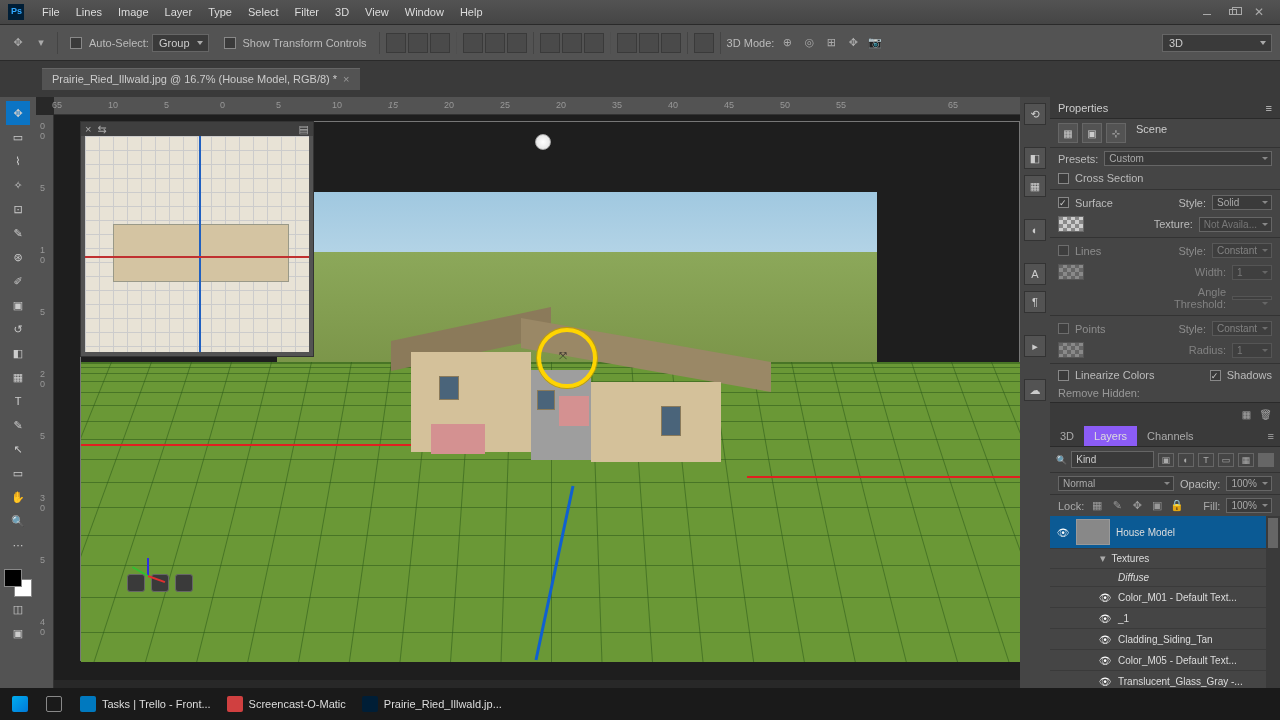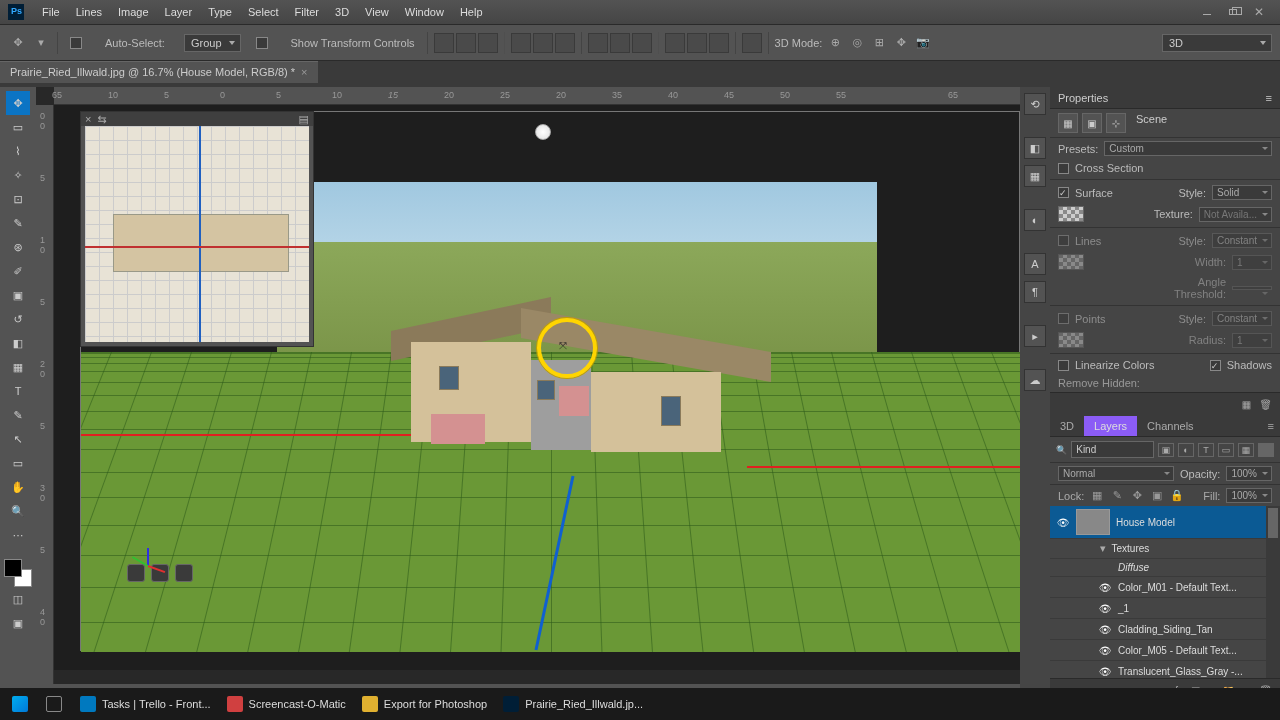--- a/index.html
+++ b/index.html
@@ -10,28 +10,28 @@
 .menu-item{padding:3px 8px;cursor:pointer;color:#ddd}
 .titlebar-spacer{flex:1}
 .win-btn{width:26px;height:18px;display:flex;align-items:center;justify-content:center;color:#aaa;cursor:pointer}
 .minimize-ico{width:8px;height:1px;background:#aaa;margin-top:4px}
 .maximize-ico{width:8px;height:6px;border:1px solid #aaa;position:relative}
 .maximize-ico::after{content:"";position:absolute;width:8px;height:6px;border:1px solid #aaa;top:-3px;left:2px}
 .close-ico{font-size:12px}
 .options-bar{height:36px;background:#535353;display:flex;align-items:center;padding:0 8px;border-bottom:1px solid #2a2a2a;gap:3px}
 .opt-icon{width:20px;height:20px;display:flex;align-items:center;justify-content:center;color:#aaa;cursor:pointer}
 .opt-checkbox{width:12px;height:12px;border:1px solid #888;background:#3a3a3a;margin-right:4px}
-.opt-group{display:flex;align-items:center;gap:19px;padding:0 6px}
+.opt-group{display:flex;align-items:center;gap:3px;padding:0 6px}
 .opt-label{color:#bbb}
 .opt-dropdown{background:#3a3a3a;border:1px solid #666;padding:2px 18px 2px 6px;color:#ccc;position:relative;min-width:50px}
 .opt-dropdown::after{content:"";position:absolute;right:5px;top:6px;border-left:3px solid transparent;border-right:3px solid transparent;border-top:4px solid #aaa}
 .sep{width:1px;height:22px;background:#444;margin:0 3px}
 .align-grp{display:flex;gap:2px}
 .align-btn{width:20px;height:20px;background:#4a4a4a;border:1px solid #3a3a3a;position:relative}
-.doctab-row{height:26px;background:#3a3a3a;display:flex;align-items:flex-start;}
+.doctab-row{height:36px;background:#3a3a3a;display:flex;align-items:center;padding-left:42px}
 .doctab{background:#535353;padding:4px 10px;color:#ccc;border-top:1px solid #666;border-bottom:1px solid #535353;display:flex;align-items:center;gap:6px}
 .doctab-close{color:#999;cursor:pointer}
 .workspace{display:flex;height:615px}
 .tools{width:36px;background:#535353;display:flex;flex-direction:column;align-items:center;padding-top:4px;gap:0}
 .tool{width:24px;height:24px;display:flex;align-items:center;justify-content:center;cursor:pointer;color:#ccc;position:relative;margin:0}
 .tool.active{background:#0b74c4}
 .tool-colors{margin-top:6px;width:28px;height:28px;position:relative}
 .fg-color{position:absolute;width:18px;height:18px;background:#000;border:1px solid #888;top:0;left:0}
 .bg-color{position:absolute;width:18px;height:18px;background:#fff;border:1px solid #888;bottom:0;right:0}
 .canvas-area{flex:1;background:#282828;position:relative;overflow:hidden}
@@ -565,21 +565,17 @@
   <div id="tb-apps" style="display:flex">
       <div class="tb-item">
         <div class="tb-ico" style="background:#0079bf"></div>
         <span>Tasks | Trello - Front...</span>
       </div>
       <div class="tb-item">
         <div class="tb-ico" style="background:#d04040"></div>
         <span>Screencast-O-Matic</span>
       </div>
       <div class="tb-item">
-        <div class="tb-ico" style="background:#e0b030"></div>
-        <span>Export for Photoshop</span>
-      </div>
-      <div class="tb-item">
         <div class="tb-ico" style="background:#001e36"></div>
         <span>Prairie_Ried_Illwald.jp...</span>
       </div>
     </div>
 </div>
 
 </body></html>

